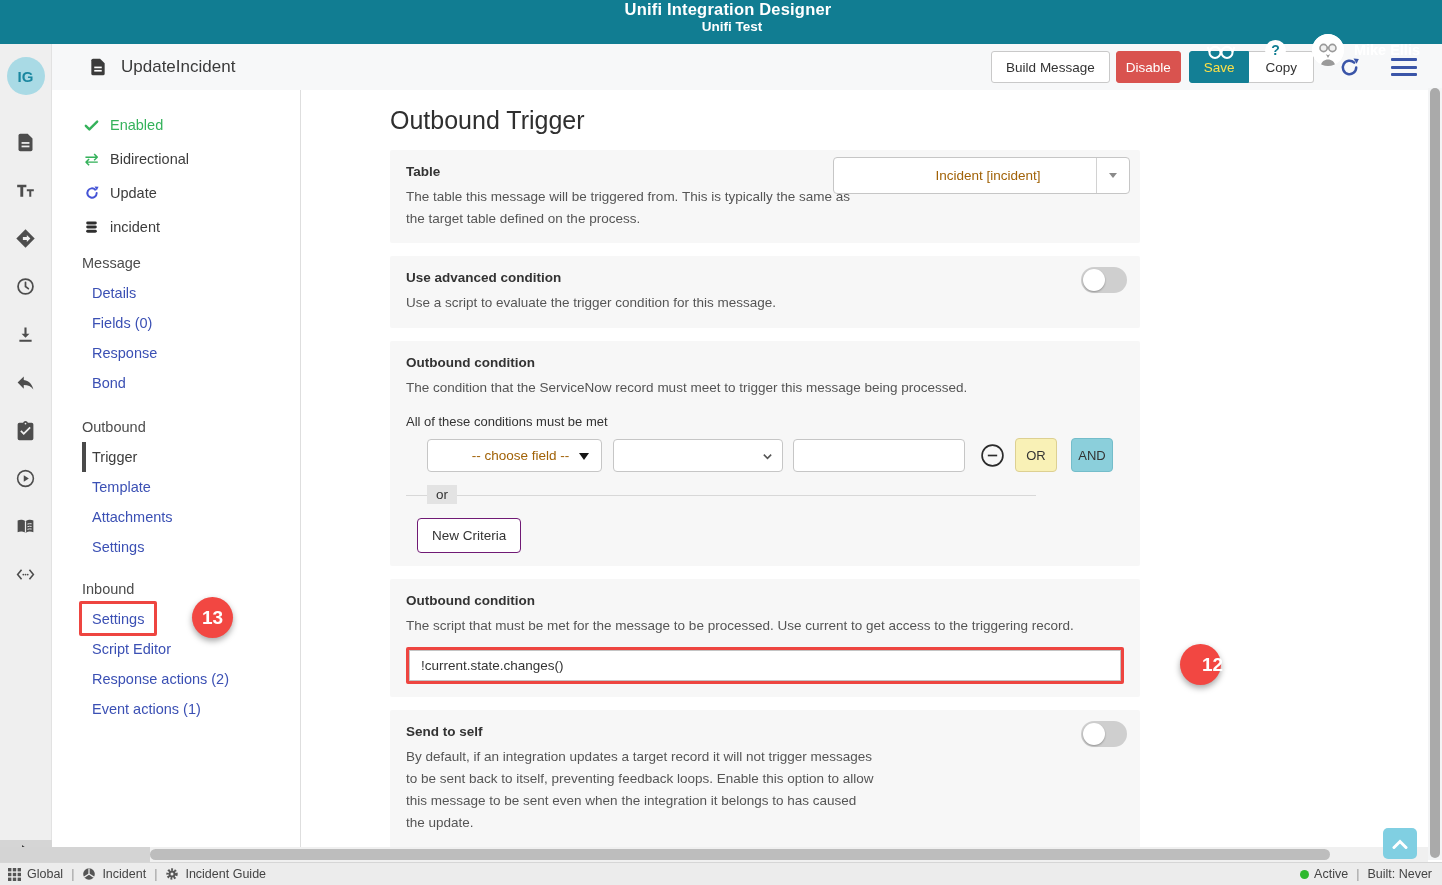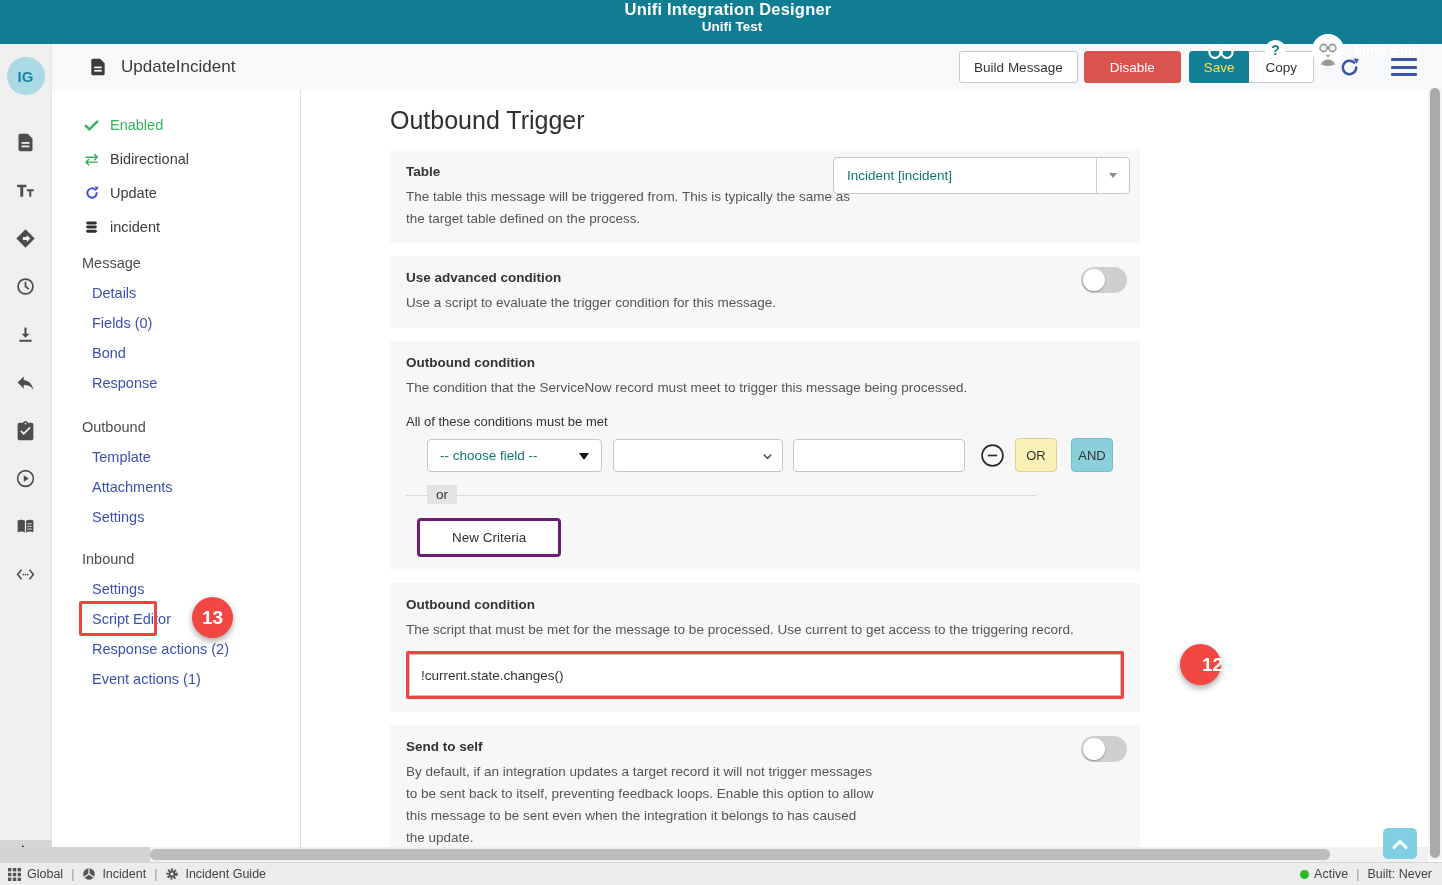--- a/index.html
+++ b/index.html
@@ -16,21 +16,21 @@
   .help-circle { width:21px; height:21px; background:#fff; color:#117d92; border-radius:50%; font-size:14px; font-weight:700; display:flex; align-items:center; justify-content:center; margin-left:28px; }
   .avatar { width:32px; height:32px; border-radius:50%; background:#fff; margin-left:26px; overflow:hidden; display:flex; align-items:flex-end; justify-content:center; }
   .user-name { margin-left:10px; font-size:14.5px; font-weight:600; }
 
   
   .toolbar { position:absolute; top:44px; left:52px; right:0; height:46px; background:#f7f8f9; display:flex; align-items:center; padding:0 25px 0 36px; z-index:20; }
   .doc-icon { width:20px; height:20px; }
   .page-title { margin-left:13px; font-size:17px; font-weight:500; color:#3a3a3a; }
   .tb-right { margin-left:auto; display:flex; align-items:center; }
   .btn { height:32px; font-family:inherit; font-size:13.5px; border-radius:3px; border:1px solid #c9c9c9; background:#fff; color:#333; padding:0 14px; cursor:pointer; }
-  .btn-disable { background:#d9534f; border-color:#d9534f; color:#fff; margin-left:6px; padding:0 25px; }
+  .btn-disable { background:#d9534f; border-color:#d9534f; color:#fff; margin-left:6px; padding:0 9px; }
   .btn-save { background:#137f95; border-color:#137f95; color:#fde047; border-radius:3px 0 0 3px; margin-left:8px; }
   .btn-copy { border-radius:0 3px 3px 0; border-left:none; padding:0 16px; }
   .refresh-ic { width:23px; height:23px; margin-left:24px; cursor:pointer; }
   .hamburger { width:26px; margin-left:30px; cursor:pointer; }
   .hamburger div { height:3px; background:#3a55a8; margin:4.5px 0; border-radius:1px; }
 
   
   .rail { position:absolute; top:44px; left:0; width:52px; bottom:23px; background:#efefef; border-right:1px solid #e2e2e2; z-index:25; }
   .rail-avatar { width:38px; height:38px; border-radius:50%; background:#a9dae5; color:#1a87a0; font-size:15px; font-weight:700; display:flex; align-items:center; justify-content:center; margin:13px auto 0; }
   .rail-icons { margin-top:23px; }
@@ -56,45 +56,45 @@
 
   
   .main { position:absolute; top:90px; left:361px; right:14px; bottom:23px; background:#fff; padding-left:29px; overflow:hidden; }
   .main h1 { font-size:25px; font-weight:500; color:#2f2f2f; margin:16px 0 15px; }
   .panel { position:relative; width:750px; background:#f7f7f7; border-radius:2px; padding:14px 16px 13px; margin-bottom:13px; }
   .p-label { font-size:13.5px; font-weight:700; color:#333; }
   .p-desc { font-size:13.5px; color:#555; line-height:22px; margin-top:7px; }
   .w460 { width:462px; } .w470 { width:472px; }
   .min92 { min-height:92px; } .min72 { min-height:72px; } .min211 { min-height:211px; } .min110 { min-height:110px; } .min138 { min-height:138px; }
 
-  .sel { background:#fff; border:1px solid #c6c6c6; border-radius:4px; display:flex; align-items:center; position:relative; cursor:pointer; font-size:13.5px; color:#0f766e; }
+  .sel { background:#fff; border:1px solid #c6c6c6; border-radius:4px; display:flex; align-items:center; position:relative; cursor:pointer; font-size:13.5px; color:#a16207;justify-content:center; }
   .table-sel { position:absolute; right:10px; top:7px; width:297px; height:37px; padding-left:13px; }
   .sel-caret-seg { position:absolute; right:0; top:0; bottom:0; width:33px; border-left:1px solid #d2d2d2; display:flex; align-items:center; justify-content:center; }
   .tri-sm { width:0; height:0; border-top:5px solid #8a8a8a; border-left:4.5px solid transparent; border-right:4.5px solid transparent; }
 
   .toggle { position:absolute; right:13px; top:11px; width:46px; height:26px; border-radius:13px; background:#cfcfcf; cursor:pointer; }
   .toggle .knob { position:absolute; left:2px; top:2px; width:22px; height:22px; border-radius:50%; background:#fff; box-shadow:0 1px 2px rgba(0,0,0,.3); }
 
   .cond-note { font-size:13px; color:#333; margin-top:15px; }
   .cond-row { display:flex; align-items:center; margin:9px 0 0 21px; }
   .field-sel { width:175px; height:33px; padding-left:12px; }
   .tri-blk { position:absolute; right:12px; top:13px; width:0; height:0; border-top:7px solid #151515; border-left:5.5px solid transparent; border-right:5.5px solid transparent; }
   .op-sel { width:170px; height:33px; margin-left:11px; }
   .chev { position:absolute; right:9px; top:11px; }
   .cond-input { width:172px; height:33px; margin-left:10px; border:1px solid #c6c6c6; border-radius:4px; font-family:inherit; font-size:13.5px; padding:0 8px; }
   .minus-ic { width:25px; height:25px; margin-left:15px; cursor:pointer; }
   .logic-btn { width:42px; height:34px; border-radius:4px; font-family:inherit; font-size:13px; color:#333; cursor:pointer; }
   .or-btn { background:#f9f1b6; border:1px solid #ddd092; margin-left:10px; }
   .and-btn { background:#8bcfdb; border:1px solid #74bdca; margin-left:14px; }
   .or-row { position:relative; width:630px; border-top:1px solid #d8d8d8; margin:23px 0 22px; }
   .or-chip { position:absolute; left:21px; top:-11px; background:#e3e3e3; color:#333; font-size:13.5px; padding:2px 9px; }
-  .new-criteria { margin-left:11px; background:#fff; border:3px solid #701a75; border-radius:4px; font-family:inherit; font-size:13.5px; color:#333; padding:9px 32px; cursor:pointer; }
+  .new-criteria { margin-left:11px; background:#fff; border:1px solid #701a75; border-radius:4px; font-family:inherit; font-size:13.5px; color:#333; padding:9px 14px; cursor:pointer; }
 
   .annotate { margin-top:10px; border:3px solid #ee4540; border-radius:2px; background:#fff; }
-  .script-input { display:block; width:100%; height:42px; border:1px solid #c4c4c4; font-family:inherit; font-size:13.5px; color:#333; padding:0 11px; }
+  .script-input { display:block; width:100%; height:31px; border:1px solid #c4c4c4; font-family:inherit; font-size:13.5px; color:#333; padding:0 11px; }
   .badge-12 { position:absolute; left:819px; top:554px;padding-left:24px; }
 
   .scroll-top { position:absolute; right:25px; bottom:26px; width:34px; height:31px; background:#80cfe2; border-radius:5px; display:flex; align-items:center; justify-content:center; cursor:pointer; z-index:40; }
 
   
   .vscroll { position:absolute; top:88px; right:0; width:14px; bottom:25px; background:#f3f4f5; z-index:35; }
   .vthumb { position:absolute; left:2px; right:2px; top:0; bottom:2px; background:#aaaaaa; border-radius:6px; }
   .hscroll { position:absolute; left:0; right:14px; bottom:23px; height:15px; background:#f0f0f0; z-index:34; }
   .hseg { position:absolute; left:0; top:0; bottom:0; width:150px; background:#d4d4d4; }
   .hthumb { position:absolute; left:150px; top:2px; height:11px; width:1180px; background:#bdbdbd; border-radius:6px; }
@@ -269,24 +269,25 @@
             <rect x="4.5" y="9.3" width="15" height="4.2" rx="2.1"></rect>
             <rect x="4.5" y="15.1" width="15" height="4.2" rx="2.1"></rect>
           </svg>
         </span>
       <span>incident</span>
     </div>
 
     <div class="section-title mt4">Message</div>
     <div class="nav-link">Details</div>
     <div class="nav-link">Fields (0)</div>
+    <div class="nav-link">Response</div>
     <div class="nav-link">Bond</div>
-    <div class="nav-link">Response</div>
 
     <div class="section-title mt14">Outbound</div>
+    <div class="nav-link nav-sel">Trigger</div>
     <div class="nav-link">Template</div>
     <div class="nav-link">Attachments</div>
     <div class="nav-link">Settings</div>
 
     <div class="section-title mt12">Inbound</div>
     <div class="nav-link">Settings</div>
 
     <div class="nav-link">Script Editor</div>
     <div class="nav-link">Response actions (2)</div>
     <div class="nav-link">Event actions (1)</div>

